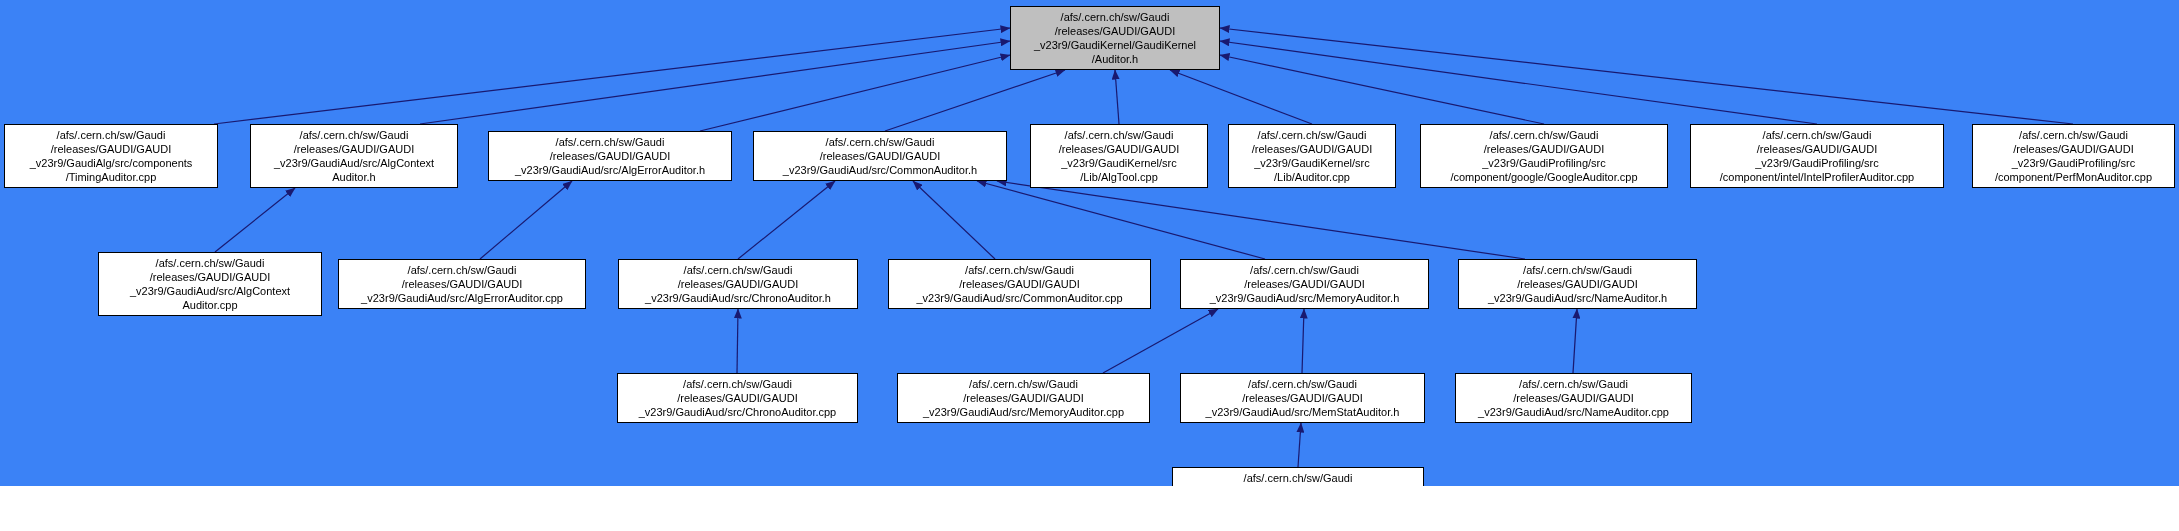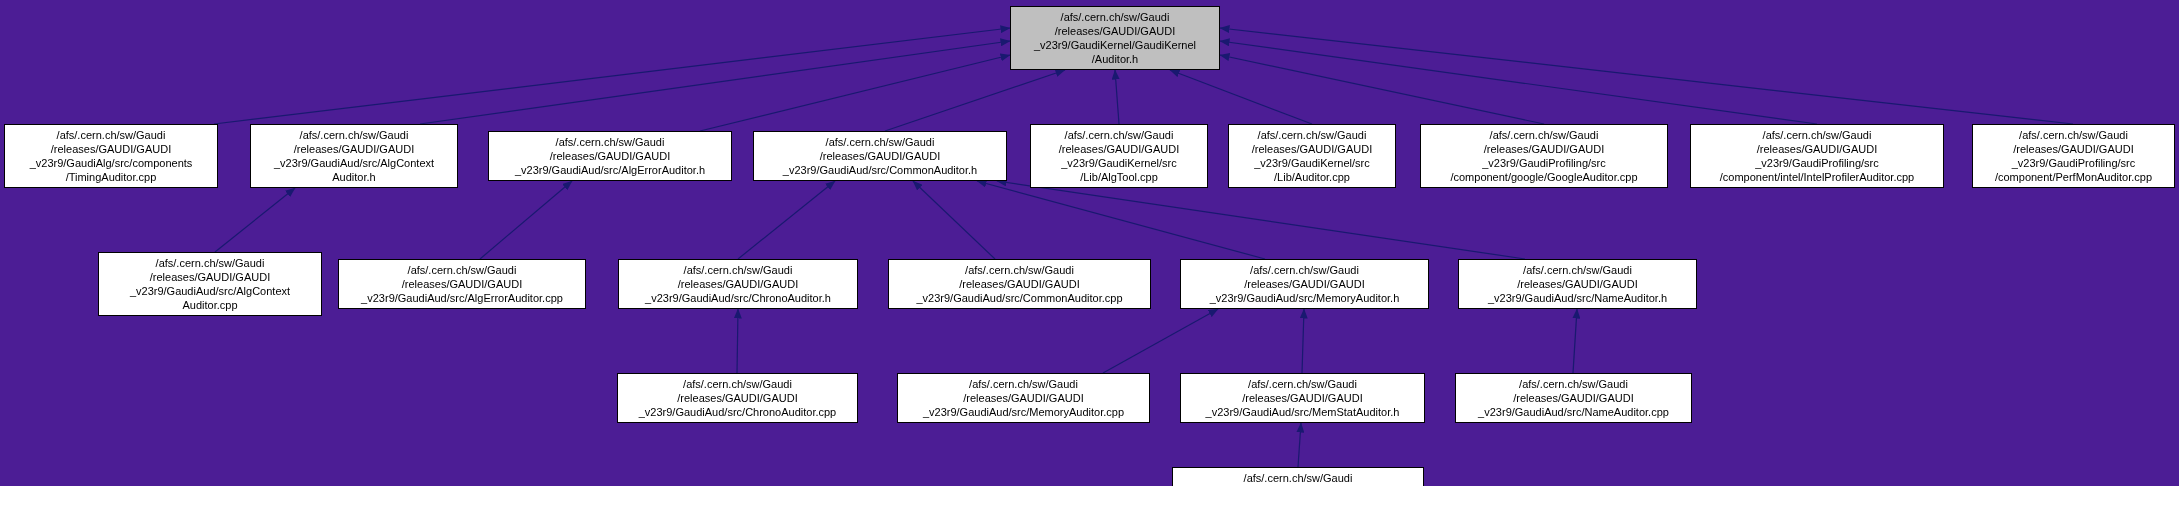--- a/index.html
+++ b/index.html
@@ -1,21 +1,21 @@
 <!DOCTYPE html>
 <html><head>
 <meta charset="utf-8">
 <style>
   html, body { margin: 0; padding: 0; background: #ffffff; }
   #canvas {
     position: relative;
     width: 2179px;
     height: 486px;
     font-family: "Liberation Sans", "DejaVu Sans", sans-serif;
-    background: #4c1d95;
+    background: #3b82f6;
     overflow: hidden;
   }
   svg.edges {
     position: absolute;
     left: 0; top: 0;
     width: 2179px; height: 531px;
   }
   svg.edges line { stroke: #191970; stroke-width: 1.2; }
   .node {
     position: absolute;

